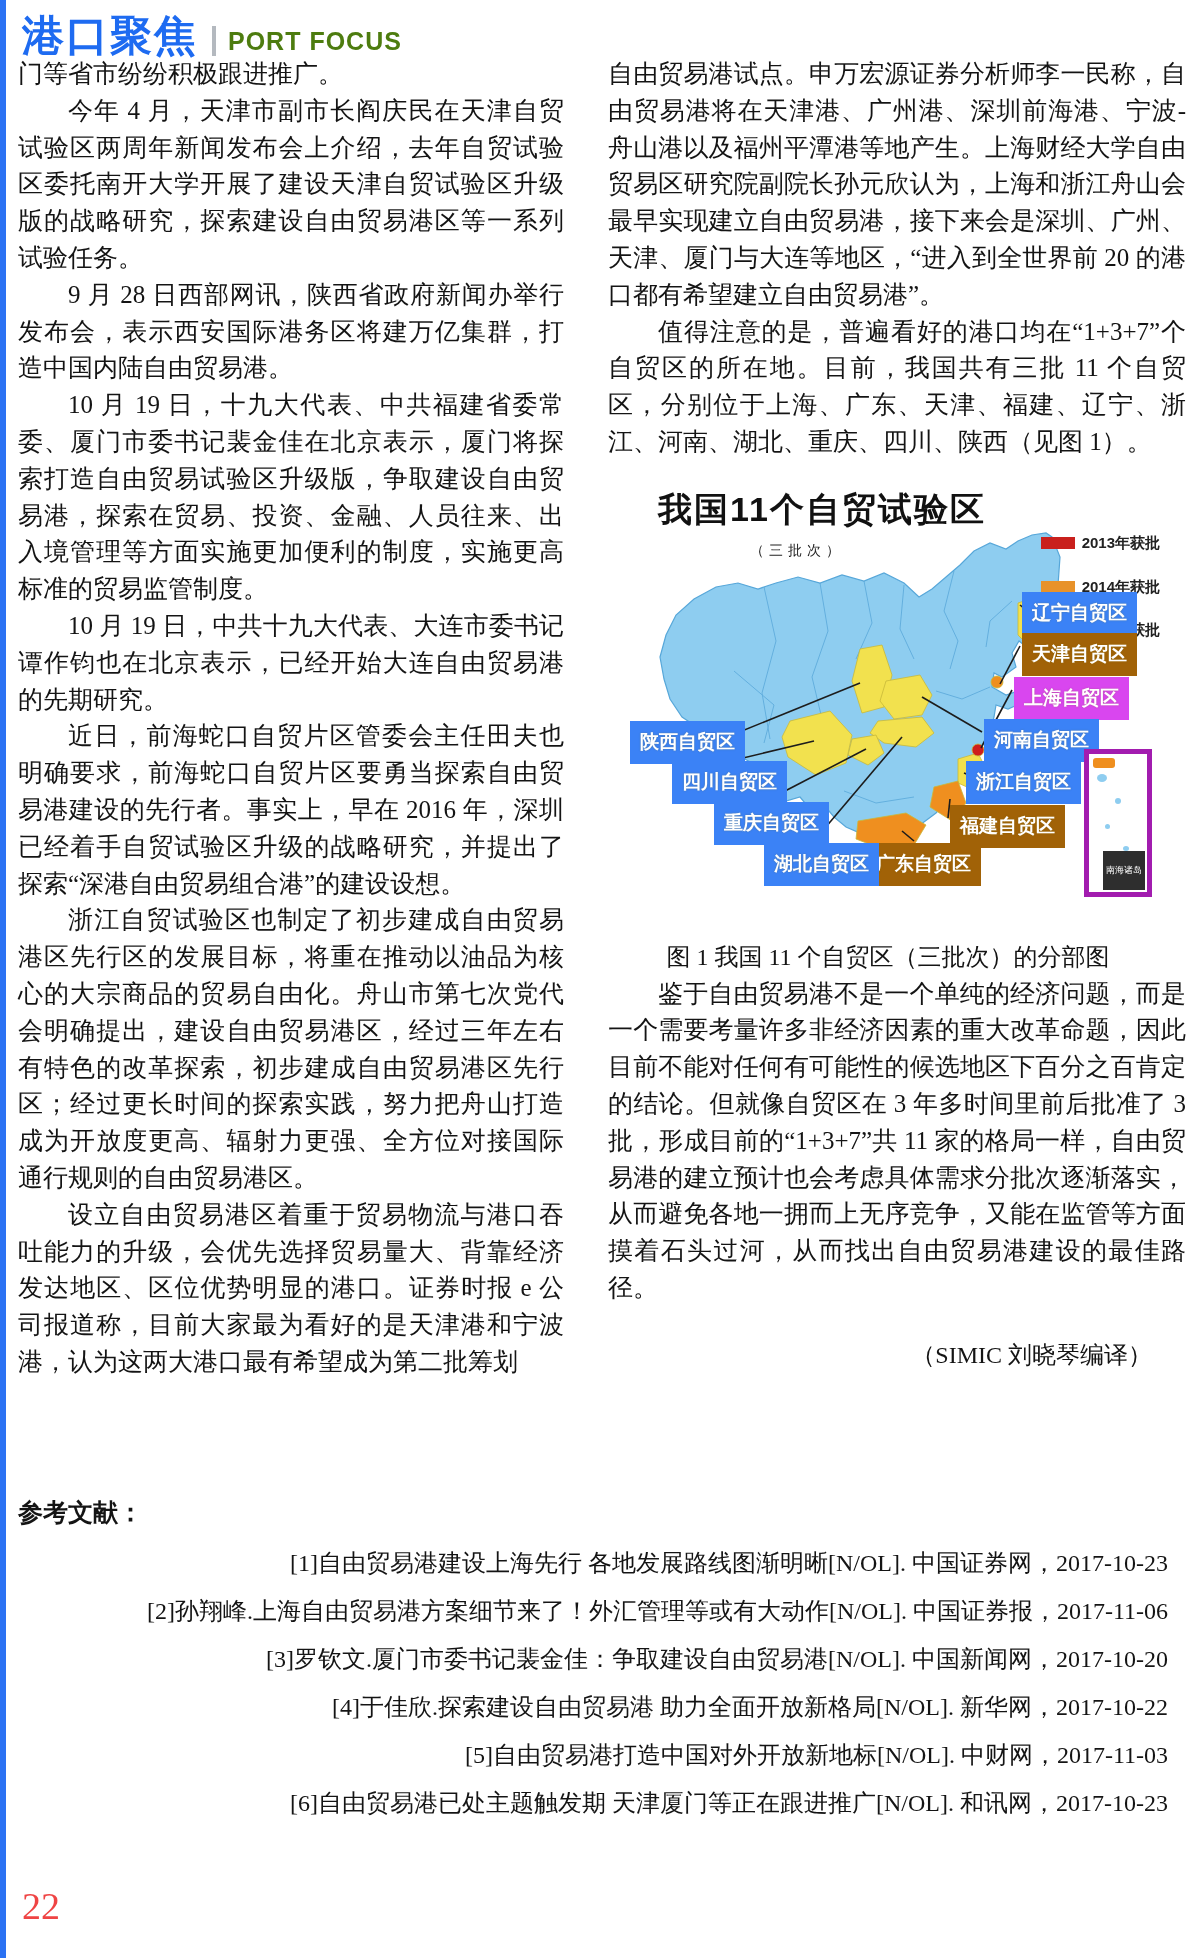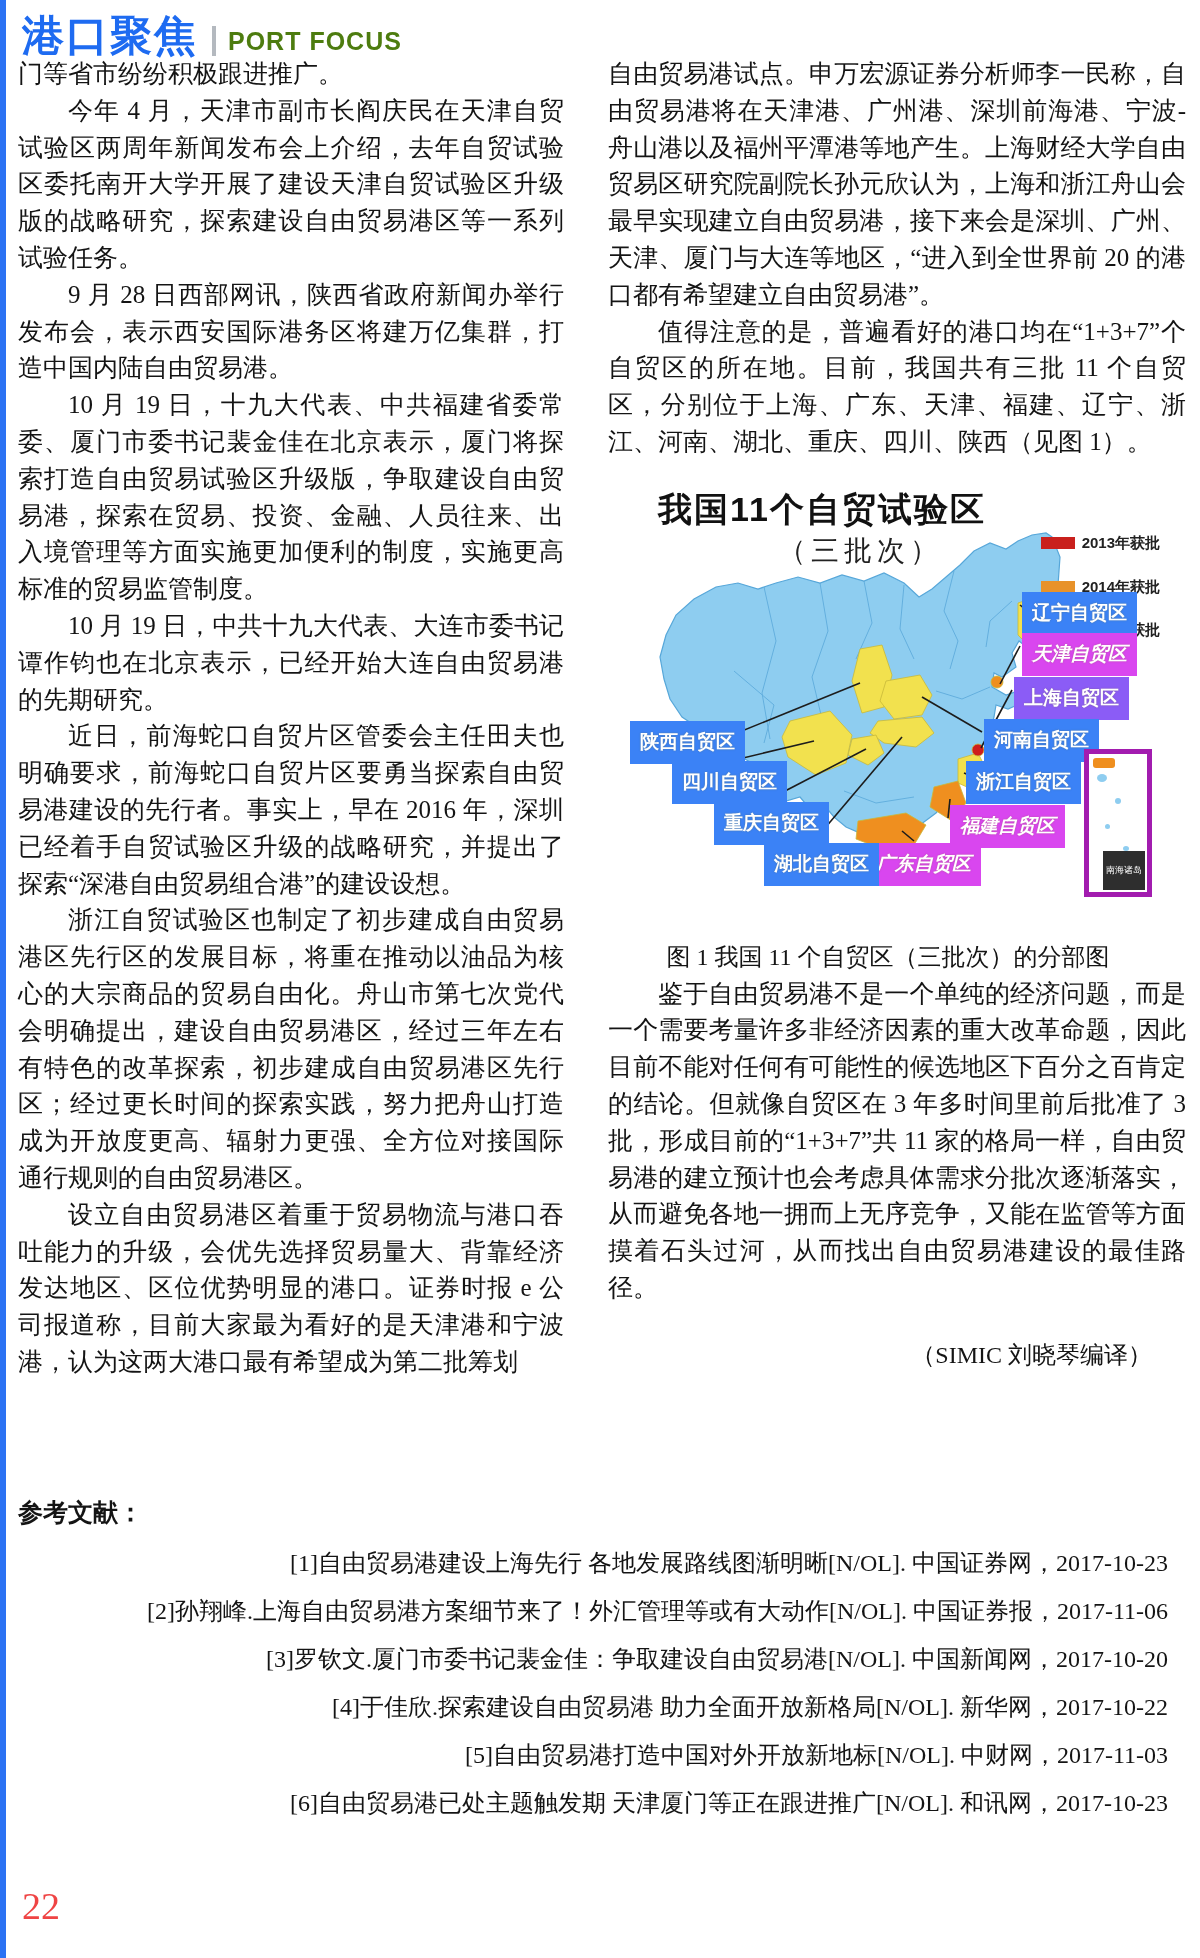--- a/index.html
+++ b/index.html
@@ -25,33 +25,33 @@
   .col-left{left:18px;width:546px;}
   .col-right{left:608px;width:578px;}
 
   
   figure{margin:30px 0 0 0;width:560px;}
   .map-wrap{position:relative;width:548px;height:432px;background:#ffffff;margin:16px auto;}
   .map-svg{position:absolute;left:0;top:0;}
   .map-title{position:absolute;left:44px;top:0px;
     font-family:"Liberation Sans","DejaVu Sans",sans-serif;font-weight:900;
     font-size:34px;color:#111;letter-spacing:2px;white-space:nowrap;}
-  .map-subtitle{position:absolute;left:164px;top:42px;font-size:28px;color:#222;
+  .map-subtitle{position:absolute;left:136px;top:42px;font-size:14px;color:#222;
     letter-spacing:5px;white-space:nowrap;}
   .legend{position:absolute;right:2px;top:34px;}
   .legend-row{display:flex;align-items:center;margin-bottom:7px;}
   .legend-swatch{width:34px;height:12px;margin-right:7px;}
   .sw0{background:#c9201d;} .sw1{background:#e8922a;} .sw2{background:#ece34f;}
   .legend-label{font-family:"Liberation Sans","DejaVu Sans",sans-serif;font-weight:bold;
     font-size:15px;color:#222;white-space:nowrap;}
 
   .lbl{position:absolute;font-family:"Liberation Sans","DejaVu Sans",sans-serif;
     font-weight:bold;font-size:19px;color:#fff;padding:3px 10px;white-space:nowrap;
     text-shadow:0 0 2px rgba(120,110,0,.35);}
-  .lbl-y{background:#3b82f6;} .lbl-o{background:#d946ef;font-style:italic;} .lbl-r{background:#8b5cf6;}
+  .lbl-y{background:#3b82f6;} .lbl-o{background:#a16207;} .lbl-r{background:#d946ef;}
   .lp0{left:408px;top:101px;} .lp1{left:408px;top:142px;} .lp2{left:400px;top:186px;}
   .lp3{left:370px;top:228px;} .lp4{left:352px;top:270px;} .lp5{left:336px;top:314px;}
   .lp6{left:252px;top:352px;} .lp7{left:150px;top:352px;} .lp8{left:100px;top:311px;}
   .lp9{left:58px;top:270px;}  .lp10{left:16px;top:230px;}
 
   .inset{position:absolute;left:470px;top:258px;width:58px;height:138px;
     background:#fff;border:5px solid #a21caf;}
   .inset .blob{position:absolute;background:#8ecdf0;border-radius:50%;}
   .inset .b1{left:4px;top:4px;width:22px;height:10px;background:#ef8f1f;border-radius:3px;}
   .inset .b2{left:8px;top:20px;width:10px;height:8px;}

